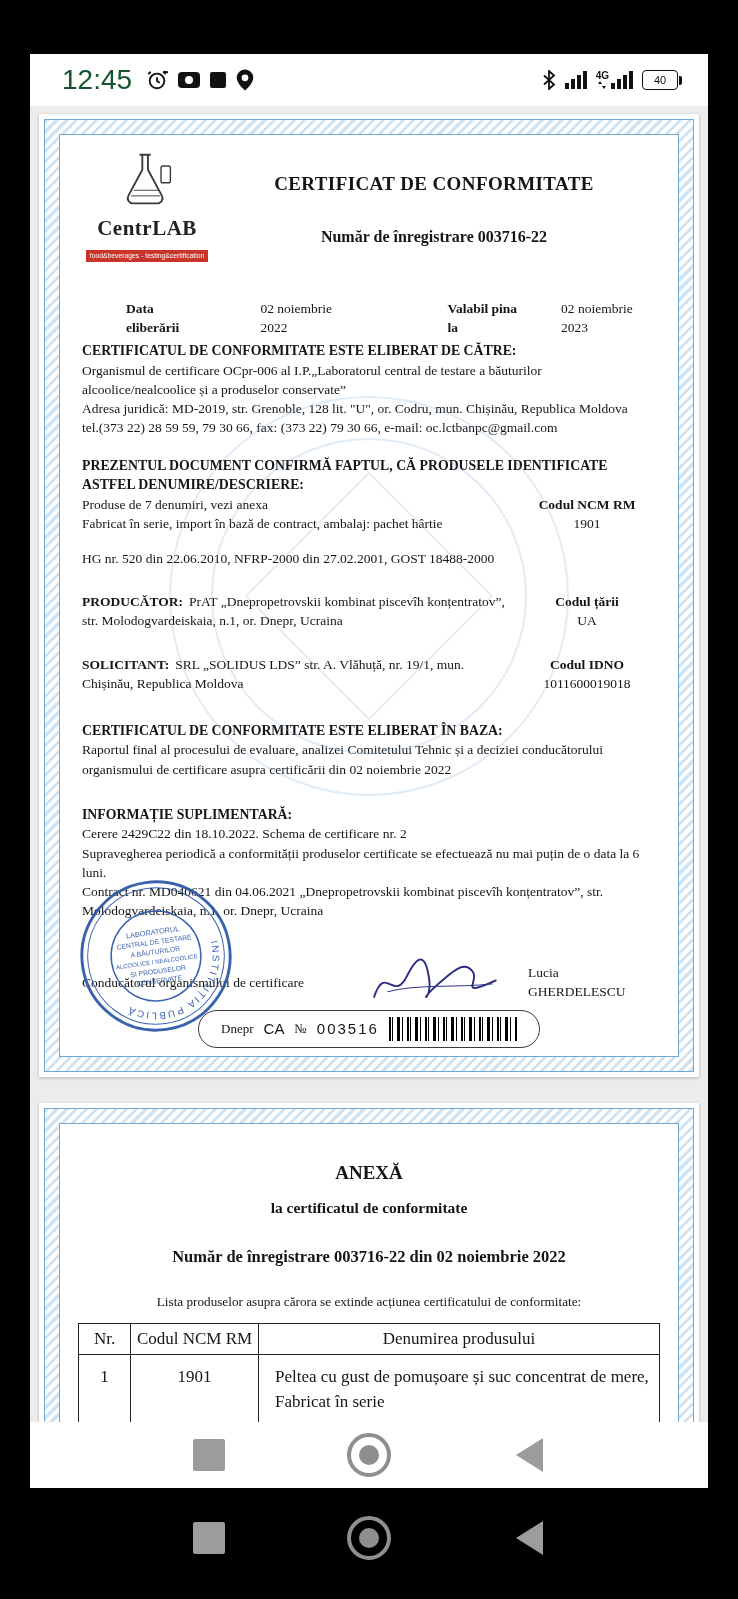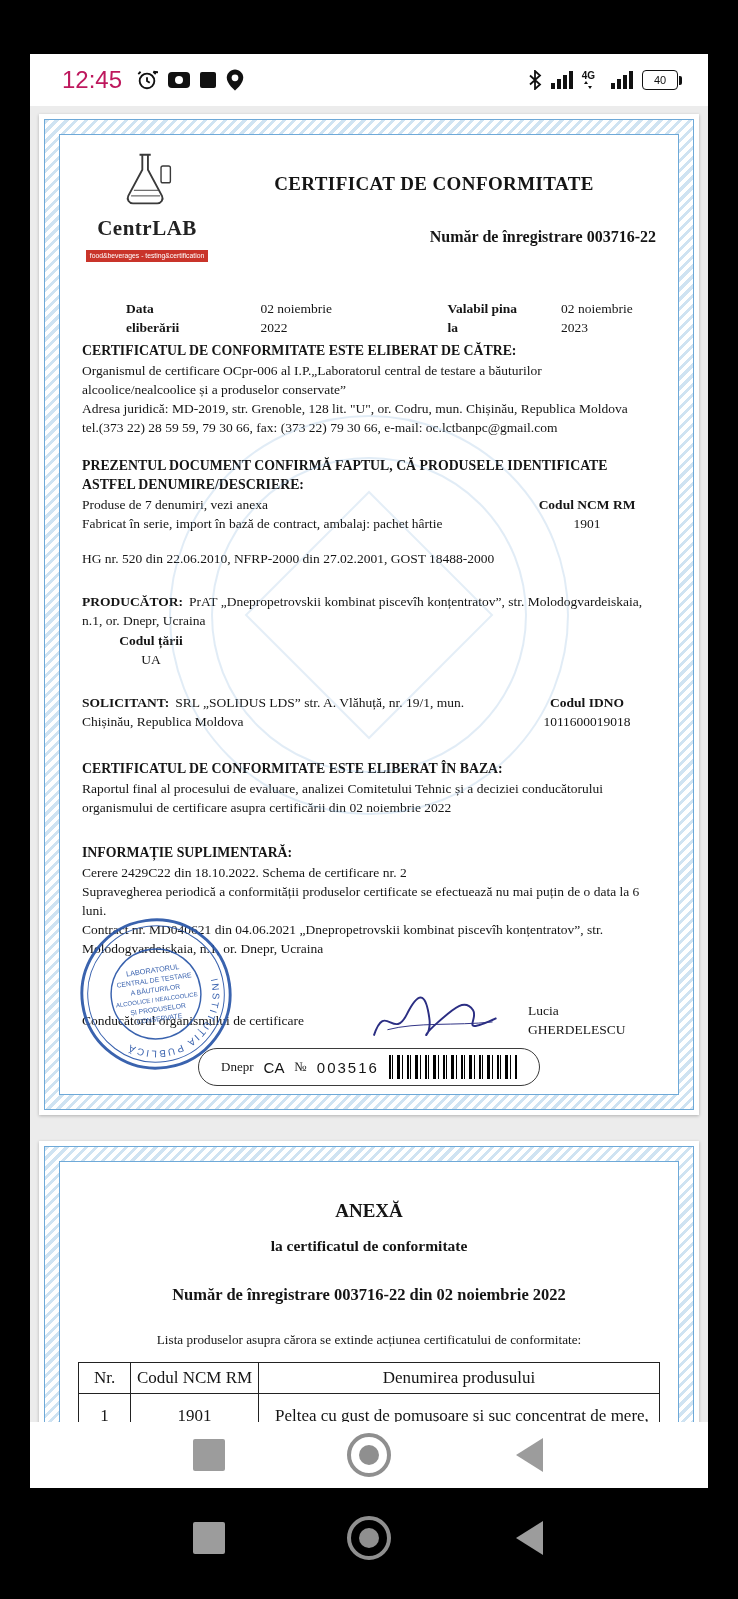--- a/index.html
+++ b/index.html
@@ -6,25 +6,25 @@
   html,body { width:738px; height:1599px; }
   body { background:#000; position:relative; overflow:hidden;
          font-family:"Liberation Sans","DejaVu Sans",sans-serif; }
 
   .screen { position:absolute; left:30px; top:54px; width:678px; height:1434px;
             background:#fff; display:flex; flex-direction:column; overflow:hidden; }
 
   
   .status-bar { height:52px; flex:0 0 52px; display:flex; align-items:center;
                 padding:0 26px 0 32px; color:#111; background:#fff; }
-  .sb-time { font-size:24px; color:#be185d; margin-right:14px; }
+  .sb-time { font-size:28px; color:#14532d; margin-right:14px; }
   .sb-left { display:flex; align-items:center; gap:10px; }
   .sb-right { margin-left:auto; display:flex; align-items:center; gap:9px; }
   .sb-icon { display:inline-flex; align-items:center; }
-  .net-group { display:flex; align-items:flex-end; gap:16px; }
+  .net-group { display:flex; align-items:flex-end; gap:2px; }
   .net-col { display:flex; flex-direction:column; align-items:center; line-height:1; }
   .fourg { font-size:10px; font-weight:bold; color:#111; }
   .battery { display:flex; align-items:center; }
   .bat-body { width:36px; height:20px; border:1.5px solid #111; border-radius:4px;
               display:flex; align-items:center; justify-content:center;
               font-size:11px; color:#111; }
   .bat-nub { width:3px; height:9px; background:#111; border-radius:0 2px 2px 0; margin-left:1px; }
 
   
   .viewer { flex:1 1 auto; overflow:hidden; background:#ececec; padding:8px 9px 0; }
@@ -49,21 +49,21 @@
 
   
   .cert-header { display:flex; align-items:flex-start; }
   .logo { width:130px; text-align:center; }
   .logo-brand { font-weight:bold; font-size:21px; color:#222; letter-spacing:.5px;
                 font-family:"Liberation Serif","DejaVu Serif",serif; }
   .logo-tag { display:inline-block; background:#c9342a; color:#fff; font-size:6.8px;
               padding:1px 4px; font-family:"Liberation Sans",sans-serif; }
   .head-titles { flex:1; text-align:center; }
   .cert-title { font-weight:bold; font-size:19px; letter-spacing:.4px; margin-top:20px; }
-  .cert-reg { font-weight:bold; font-size:16px; margin-top:28px;text-align:right; }
+  .cert-reg { font-weight:bold; font-size:16px; margin-top:28px; }
 
   .b { font-weight:bold; }
   .h { font-weight:bold; font-size:13.8px; }
 
   .date-row { display:flex; margin-top:36px; padding-left:44px; }
   .date-row .lab1 { margin-right:56px; }
   .date-row .val1 { margin-right:92px; }
   .date-row .lab2 { margin-right:36px; }
 
   .sec { margin-top:14px; }
@@ -238,21 +238,21 @@
                 <div class="b">Codul NCM RM</div>
                 <div>1901</div>
               </div>
             </div>
           </div>
 
           <div class="sec" style="margin-top:16px;">
             <div>HG nr. 520 din 22.06.2010, NFRP-2000 din 27.02.2001, GOST 18488-2000</div>
           </div>
 
-          <div class="sec sec-flex" style="margin-top:24px;flex-direction:column;">
+          <div class="sec sec-flex" style="margin-top:24px;">
             <div class="sec-left">
               <span class="inline-lab">PRODUCĂTOR:</span><span>PrAT „Dnepropetrovskii kombinat piscevîh konțentratov”,  str. Molodogvardeiskaia, n.1, or. Dnepr, Ucraina</span>
             </div>
             <div class="sec-right">
               <div class="b">Codul țării</div>
               <div>UA</div>
             </div>
           </div>
 
           <div class="sec sec-flex" style="margin-top:24px;">

